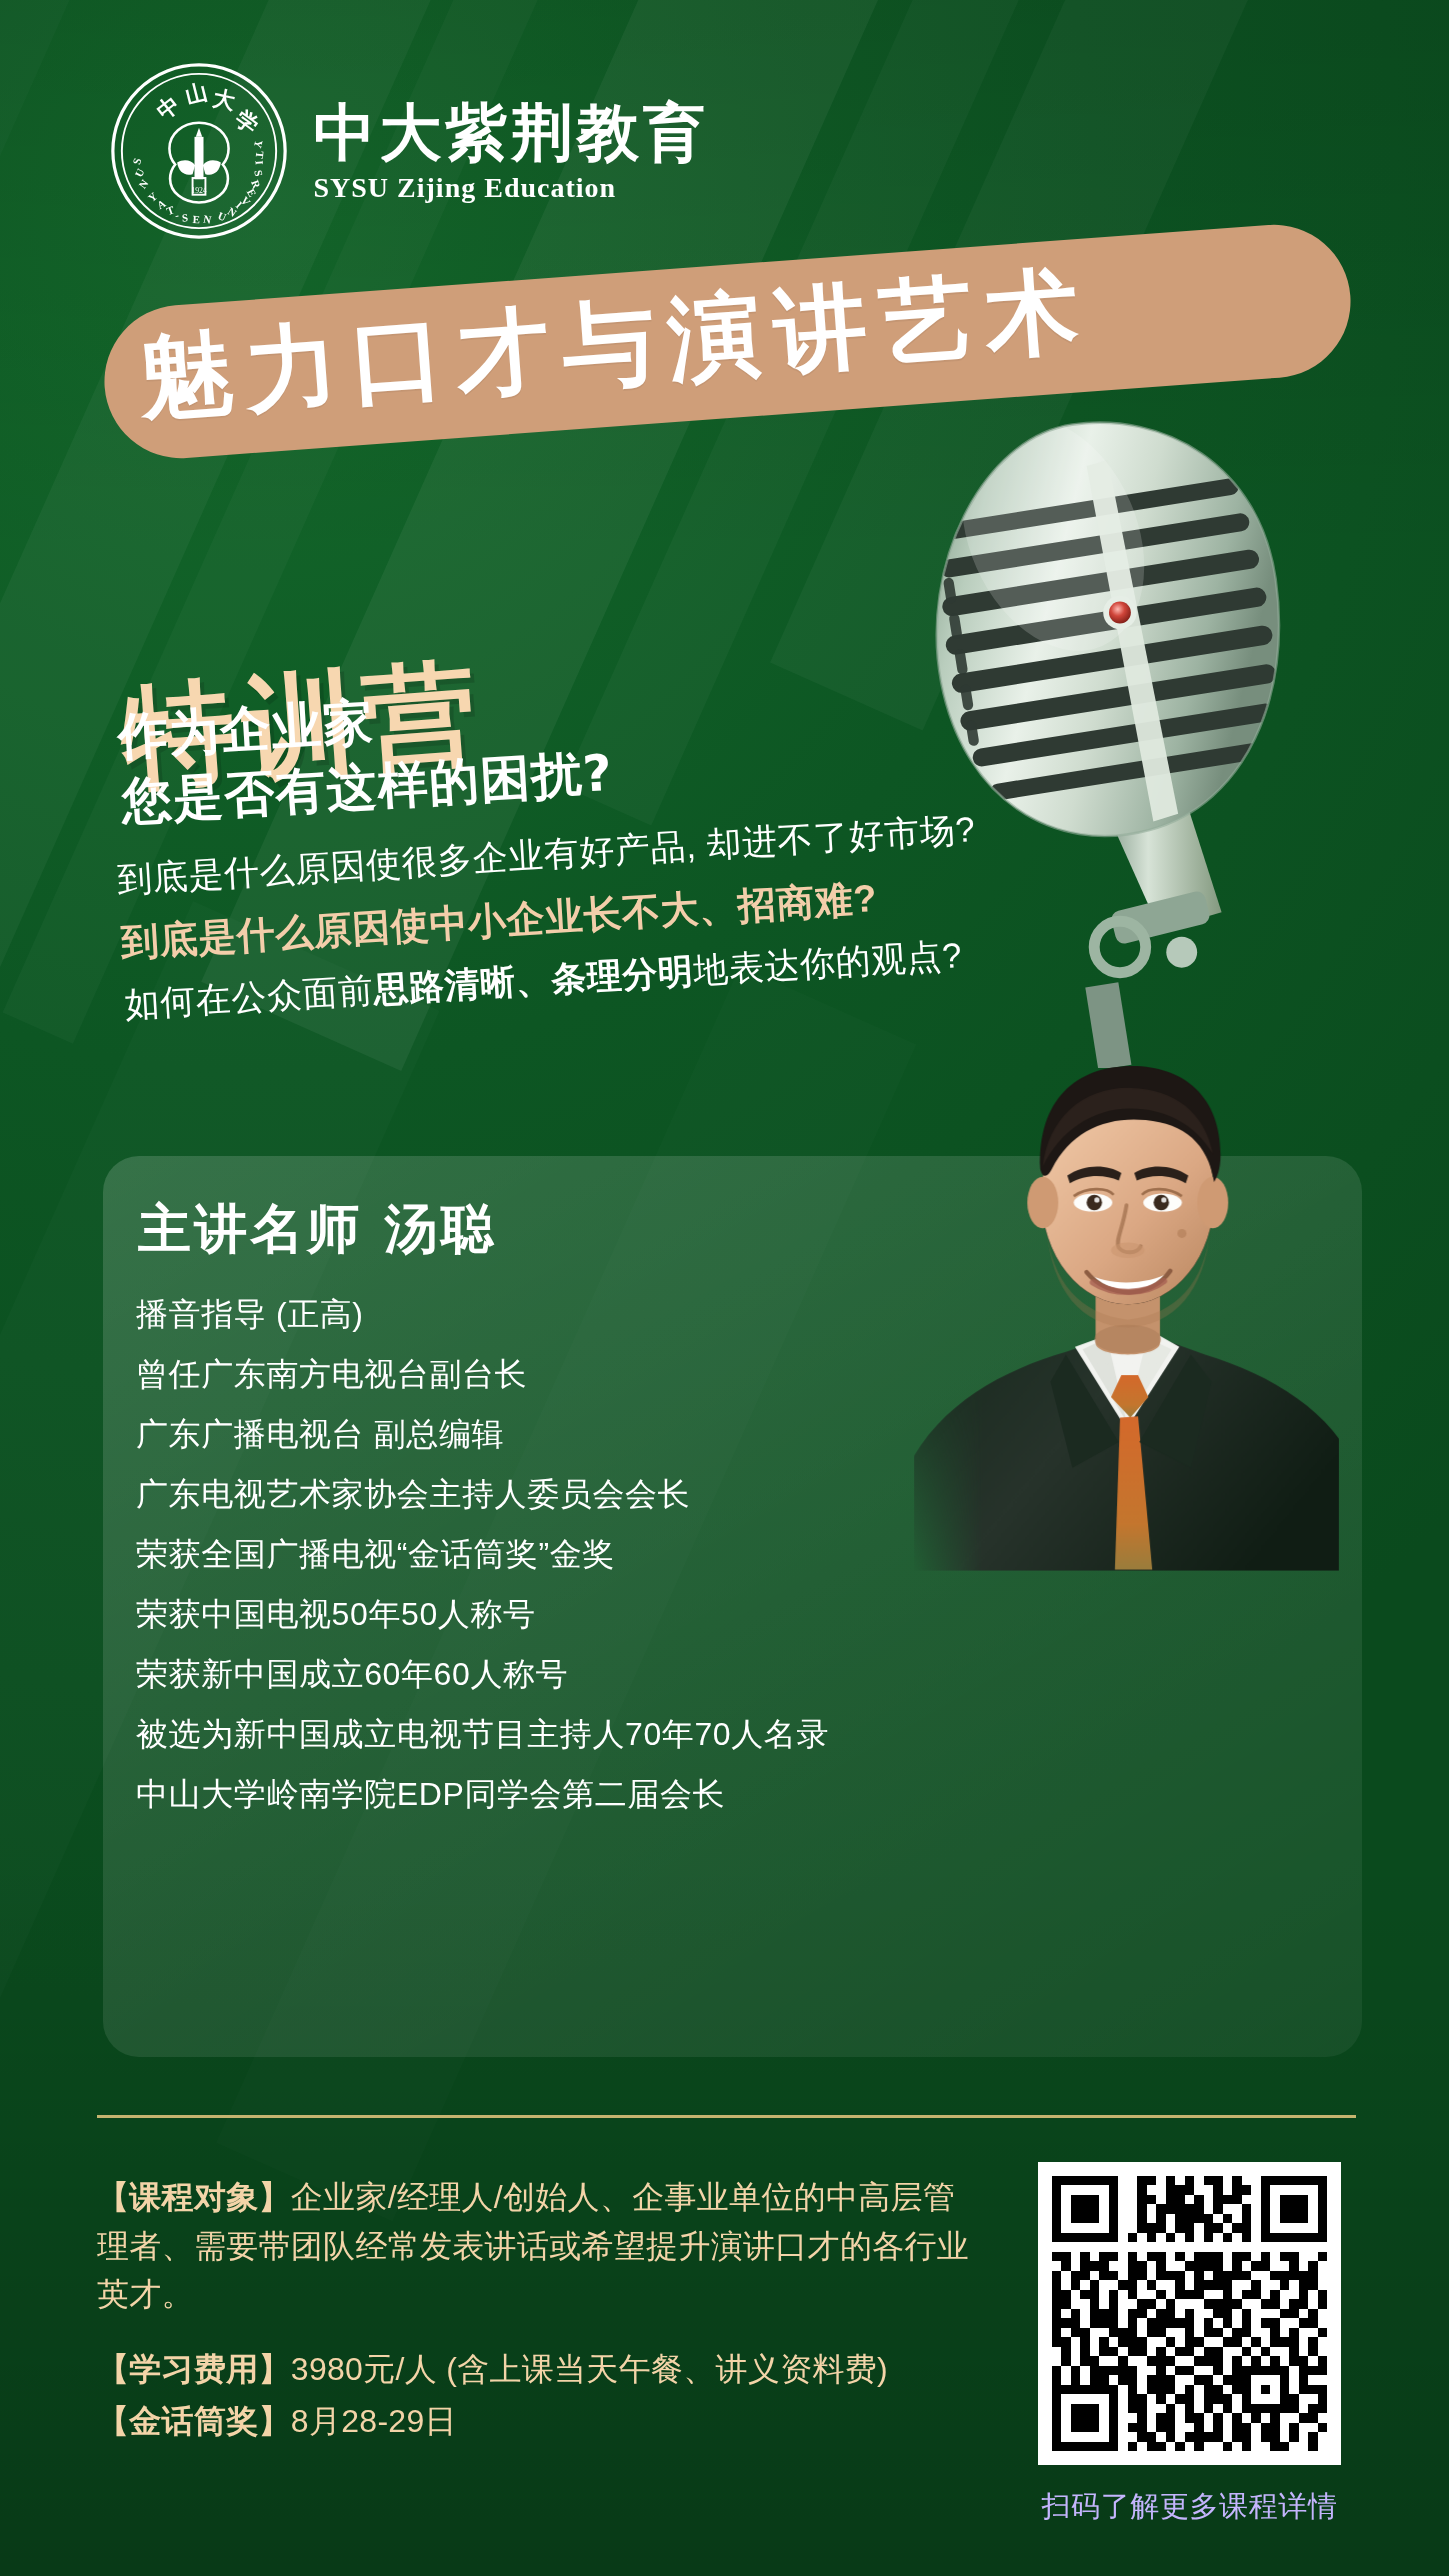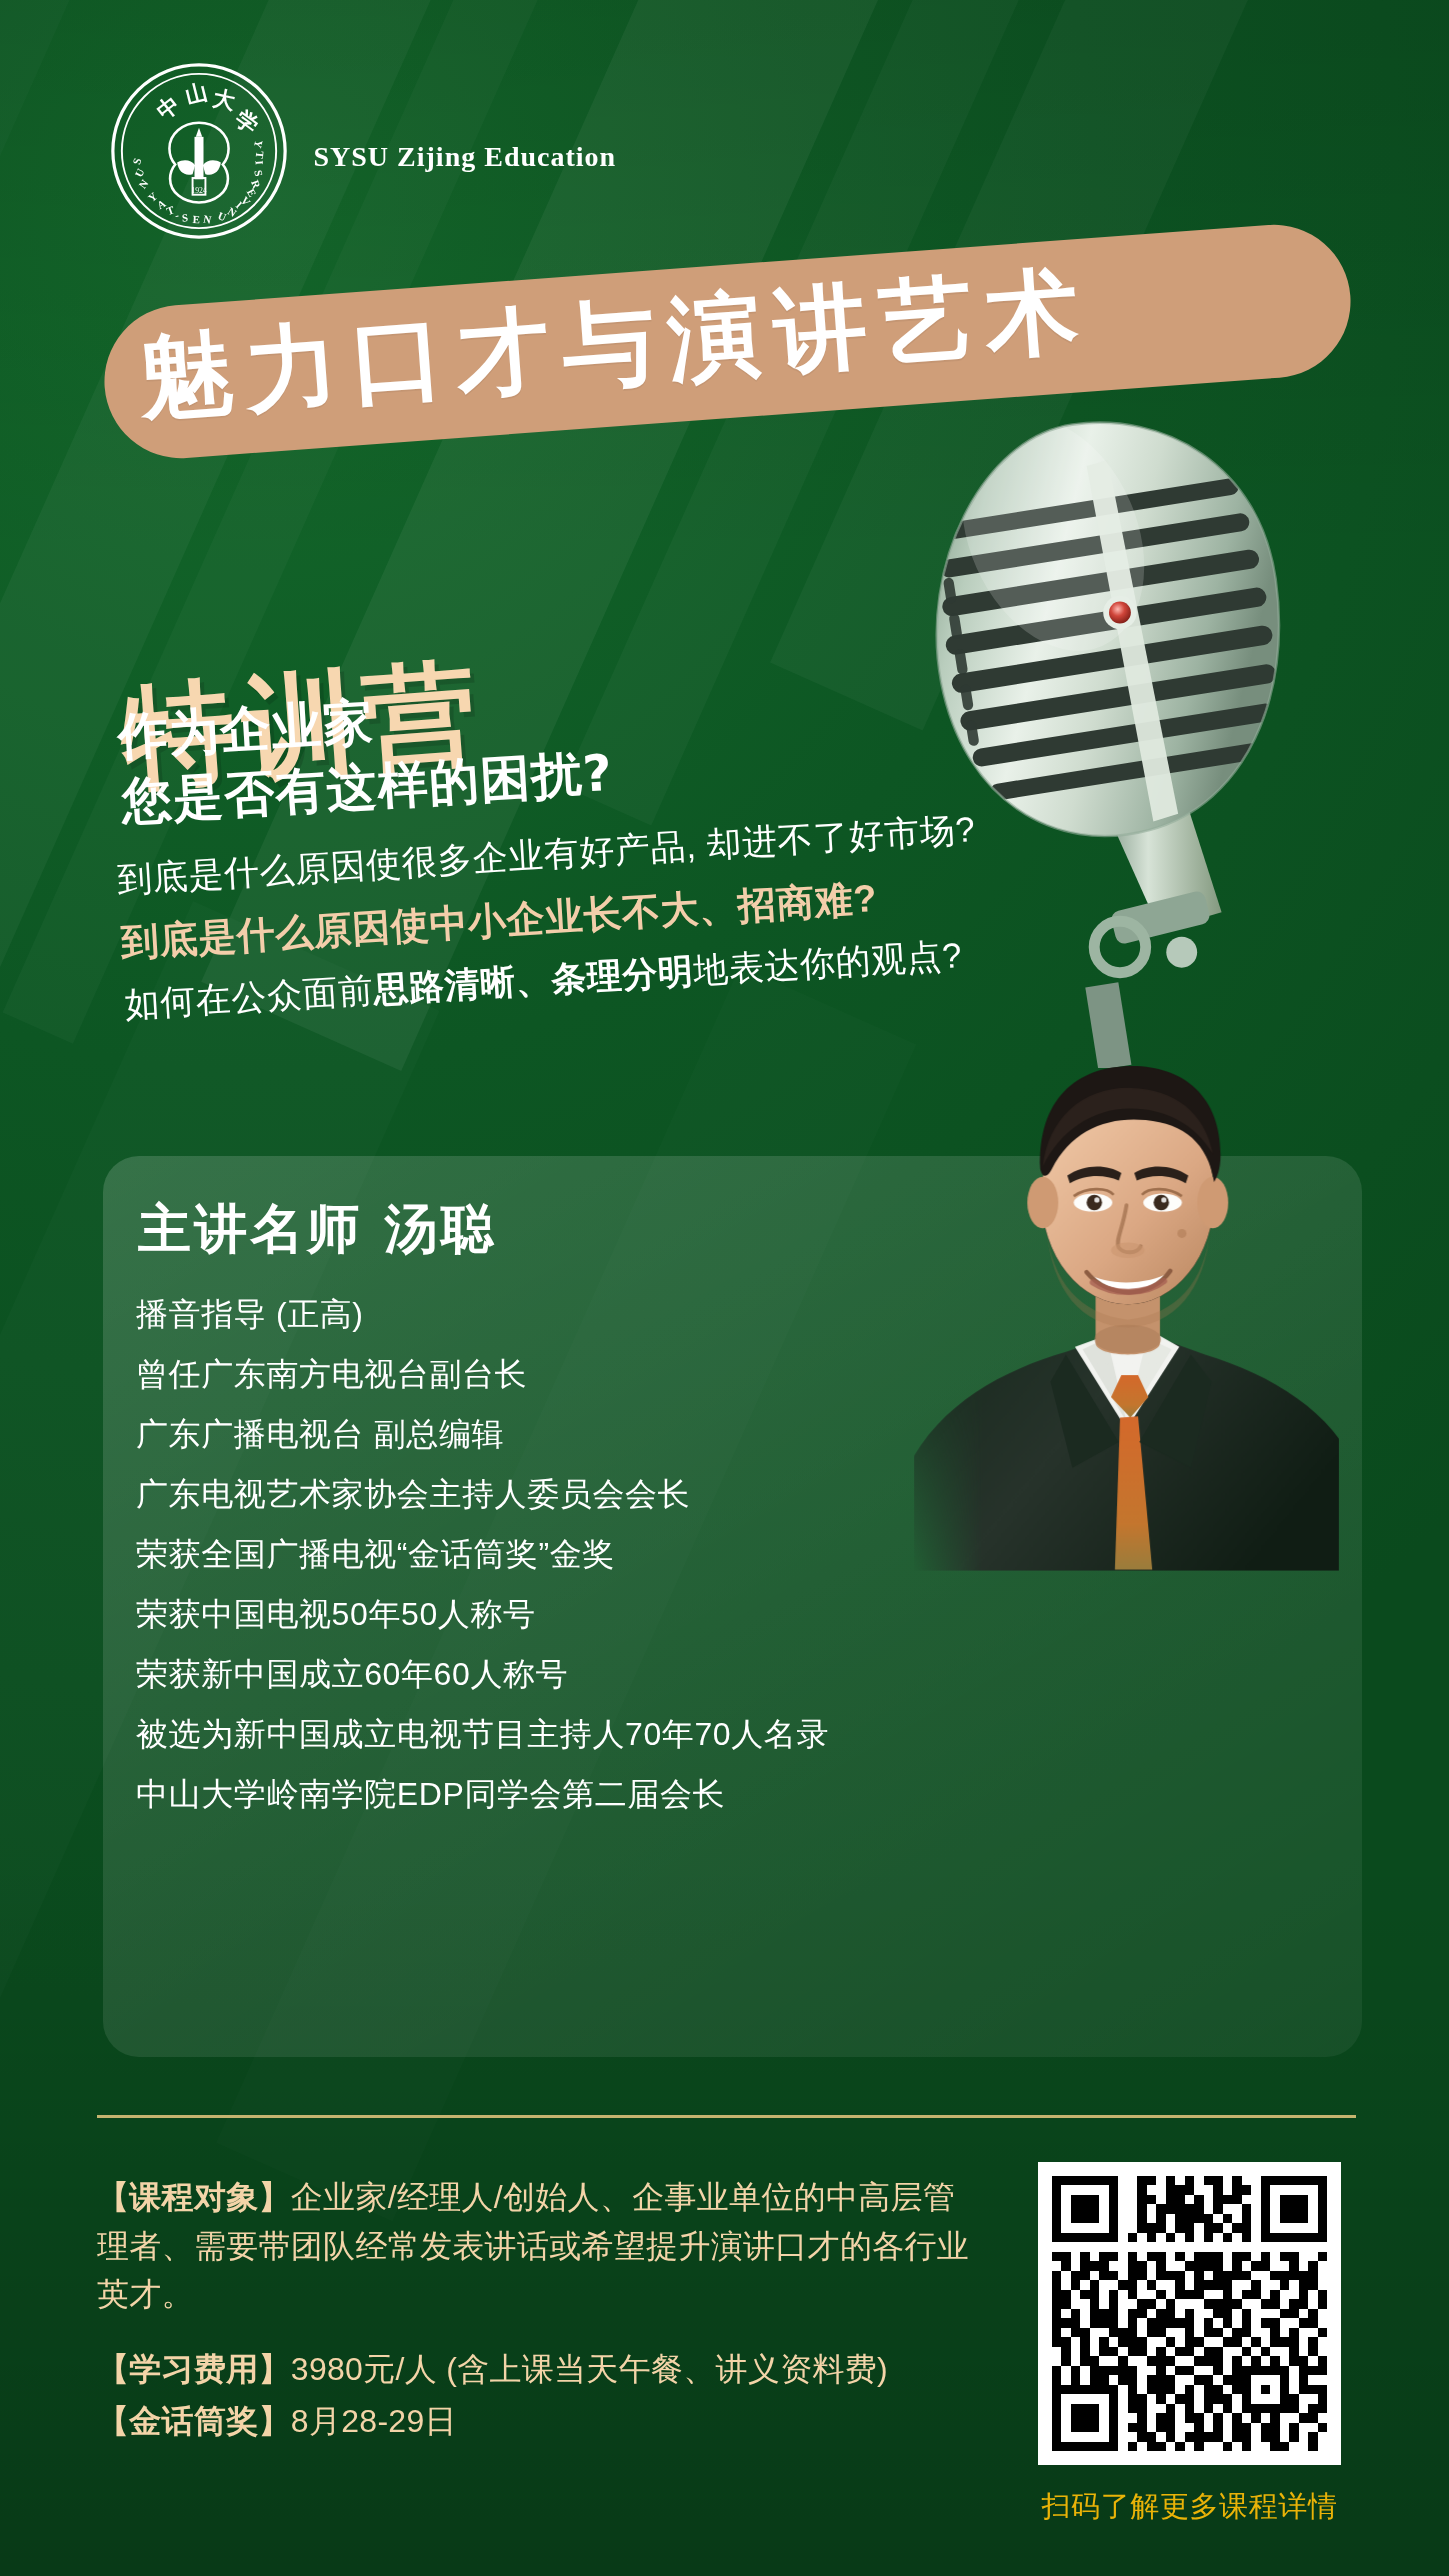--- a/index.html
+++ b/index.html
@@ -141,21 +141,21 @@
     letter-spacing:0.3px; margin-bottom:3.9px;
   }
   .f-line b{ font-weight:900; }
   .f-para{ margin-bottom:26px; }
 
   
   .qr-box{ position:absolute; left:1038px; top:2162px; width:303px; height:303px; background:#ffffff; padding:14px; }
   .qr-box svg{ display:block; width:100%; height:100%; }
   .qr-cap{
     position:absolute; left:1038px; top:2487px; width:303px;
-    text-align:center; font-size:29px; color:#eab308; font-weight:300; letter-spacing:0.6px;
+    text-align:center; font-size:29px; color:#c4b5fd; font-weight:300; letter-spacing:0.6px;
   }
 </style>
 </head>
 <body>
 
 <div id="poster">
 
   <div class="bg-base"></div>
   <div class="bg-bands">
     <div class="band b1"></div>
@@ -206,20 +206,21 @@
 
       <path d="M140 96 c-26 0 -46 18 -46 40 c0 10 3 18 9 25 c-5 6 -8 14 -8 22 c0 21 20 37 45 37 s45-16 45-37 c0-8-3-16-8-22 c6-7 9-15 9-25 c0-22-20-40-46-40 z" fill="none" stroke="#fff" stroke-width="4"></path>
       <rect x="133" y="118" width="14" height="66" fill="#fff"></rect>
       <rect x="130" y="182" width="20" height="26" fill="none" stroke="#fff" stroke-width="3"></rect>
       <path d="M140 104 l5 14 h-10 z" fill="#fff"></path>
       <path d="M106 158 c10 -6 22 -4 28 4 l-4 14 c-12 4 -22 -4 -24 -18 z" fill="#fff"></path>
       <path d="M174 158 c-10 -6 -22 -4 -28 4 l4 14 c12 4 22 -4 24 -18 z" fill="#fff"></path>
       <text x="140" y="206" fill="#fff" font-family="Liberation Serif, serif" font-size="12" text-anchor="middle">1924</text>
     </svg>
     <div class="brand-txt">
+      <div class="brand-cn">中大紫荆教育</div>
       <div class="brand-en">SYSU Zijing Education</div>
     </div>
   </div>
 
   <svg class="mic" viewBox="0 0 760 1060">
     <defs>
       <linearGradient id="mbody" x1="0" y1="0" x2="1" y2="0.3">
         <stop offset="0%" stop-color="#7f9a85"></stop>
         <stop offset="18%" stop-color="#b9cdbd"></stop>
         <stop offset="42%" stop-color="#e9f1e9"></stop>

